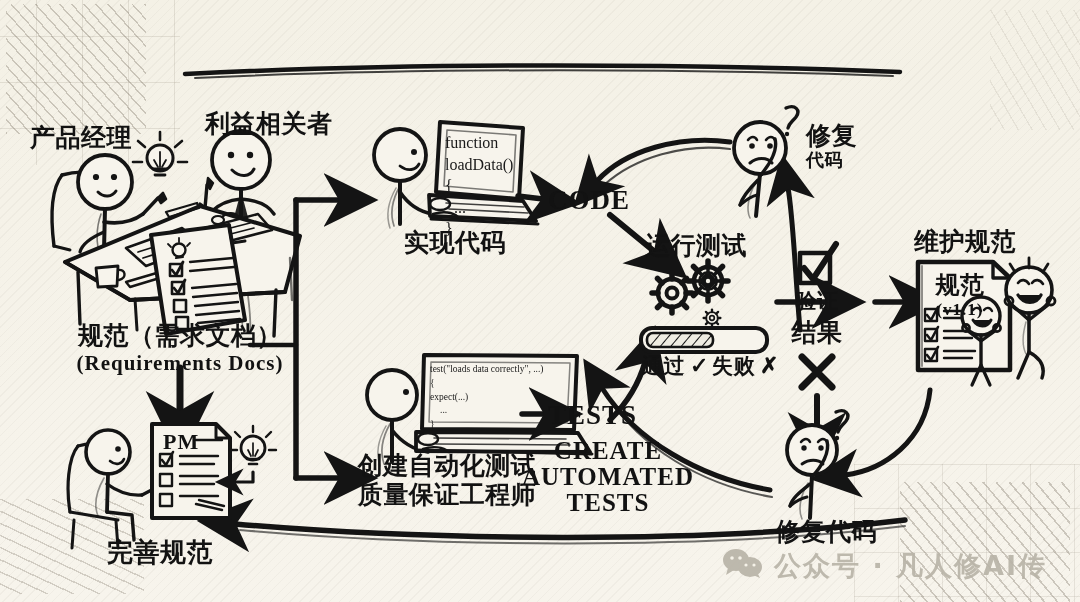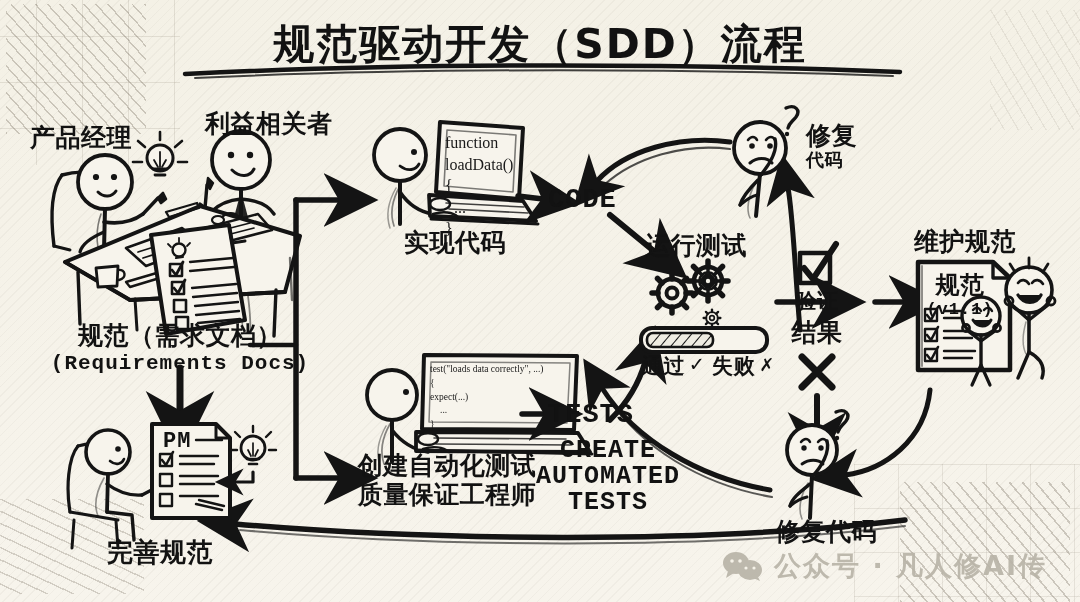--- a/index.html
+++ b/index.html
@@ -33,27 +33,27 @@
     background:repeating-linear-gradient(25deg, rgba(105,95,80,.26) 0 1.4px, transparent 1.4px 11px);}
   .hatch.br{right:10px;bottom:0px;width:170px;height:120px;
     background:repeating-linear-gradient(50deg, rgba(105,95,80,.30) 0 1.6px, transparent 1.6px 10px);}
   .hatch.tr{right:0px;top:10px;width:90px;height:120px;opacity:.5;
     background:repeating-linear-gradient(60deg, rgba(105,95,80,.22) 0 1.2px, transparent 1.2px 12px);}
 
   svg.layer{position:absolute;left:0;top:0;width:1080px;height:602px;pointer-events:none;}
 
   .lbl{position:absolute;font-weight:bold;line-height:1.12;color:#121212;white-space:nowrap;}
   .cn{font-family:"DejaVu Sans","Liberation Sans",sans-serif;letter-spacing:.5px;}
-  .en{font-family:Liberation Mono, monospace;letter-spacing:1px;}
+  .en{font-family:Liberation Serif, serif;letter-spacing:1px;}
 
   #title{left:0;top:22px;width:1080px;text-align:center;font-size:41px;font-weight:bold;
     letter-spacing:2px;white-space:nowrap;}
   .c-center{transform:translateX(-50%);text-align:center;}
 
-  .wm{position:absolute;left:722px;top:548px;display:flex;align-items:center;gap:10px;
+  .wm{position:absolute;left:722px;top:548px;display:flex;gap:10px;
       color:#b9b4a8;font-size:27px;font-weight:bold;letter-spacing:2px;opacity:.92;}
   .wm .wmtxt{font-family:"DejaVu Sans",sans-serif;}
 </style>
 </head>
 <body>
 
 <div id="stage">
 
   <div class="grid tl"></div>
   <div class="grid br"></div>
@@ -397,21 +397,20 @@
         <line x1="235" y1="432" x2="240" y2="437"></line>
         <line x1="271" y1="432" x2="266" y2="437"></line>
         <line x1="230" y1="450" x2="237" y2="450"></line>
         <line x1="276" y1="450" x2="269" y2="450"></line>
       </g>
       <path d="M253,472 L253,482 L234,482" stroke-width="3.2" marker-end="url(#ahs)"></path>
 
     </g>
   </svg>
 
-  <div class="lbl cn" id="title">规范驱动开发（SDD）流程</div>
 
   <div class="lbl cn" style="left:205px;top:110px;font-size:25px;">利益相关者</div>
   <div class="lbl cn" style="left:30px;top:124px;font-size:25px;">产品经理</div>
 
   <div class="lbl cn c-center" style="left:180px;top:322px;font-size:25px;">规范（需求文档）</div>
   <div class="lbl en c-center" style="left:180px;top:352px;font-size:21px;">(Requirements Docs)</div>
 
   <div class="lbl cn c-center" style="left:455px;top:229px;font-size:25px;">实现代码</div>
 
   <div class="lbl en" style="left:548px;top:185px;font-size:27px;">CODE</div>

